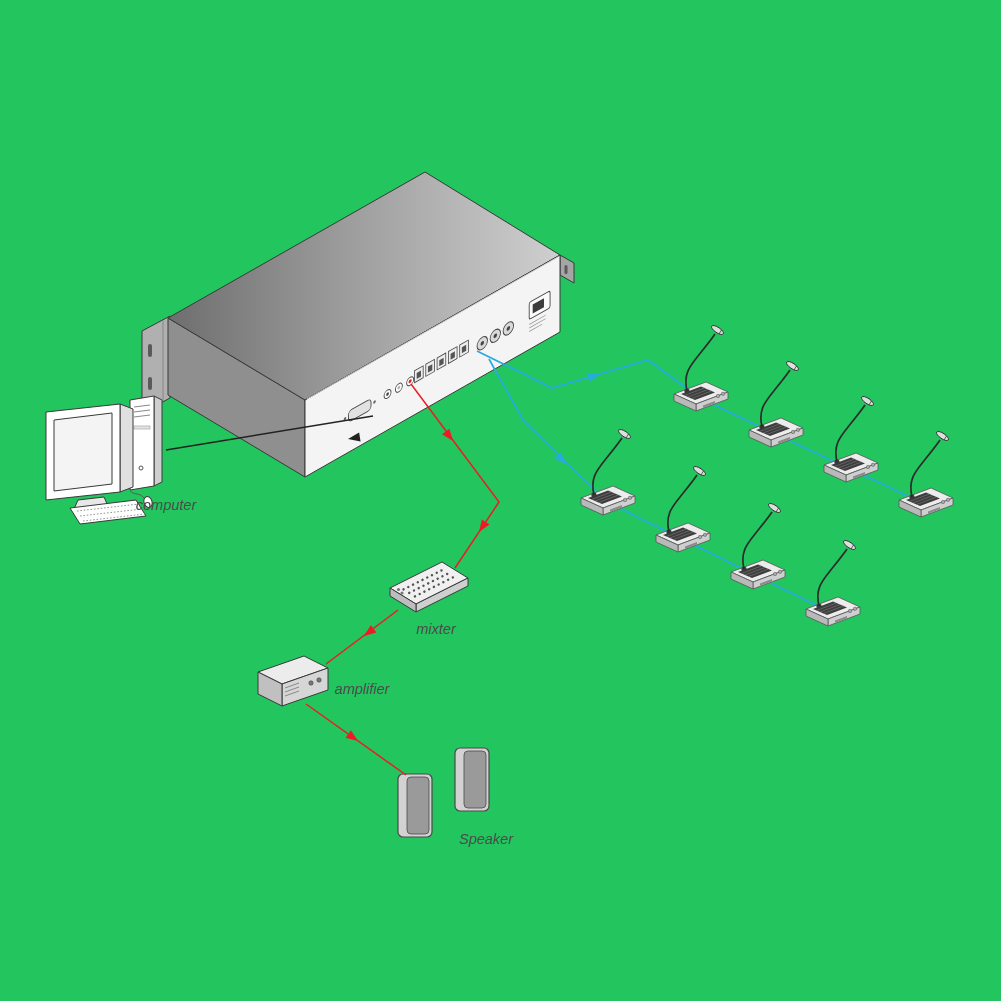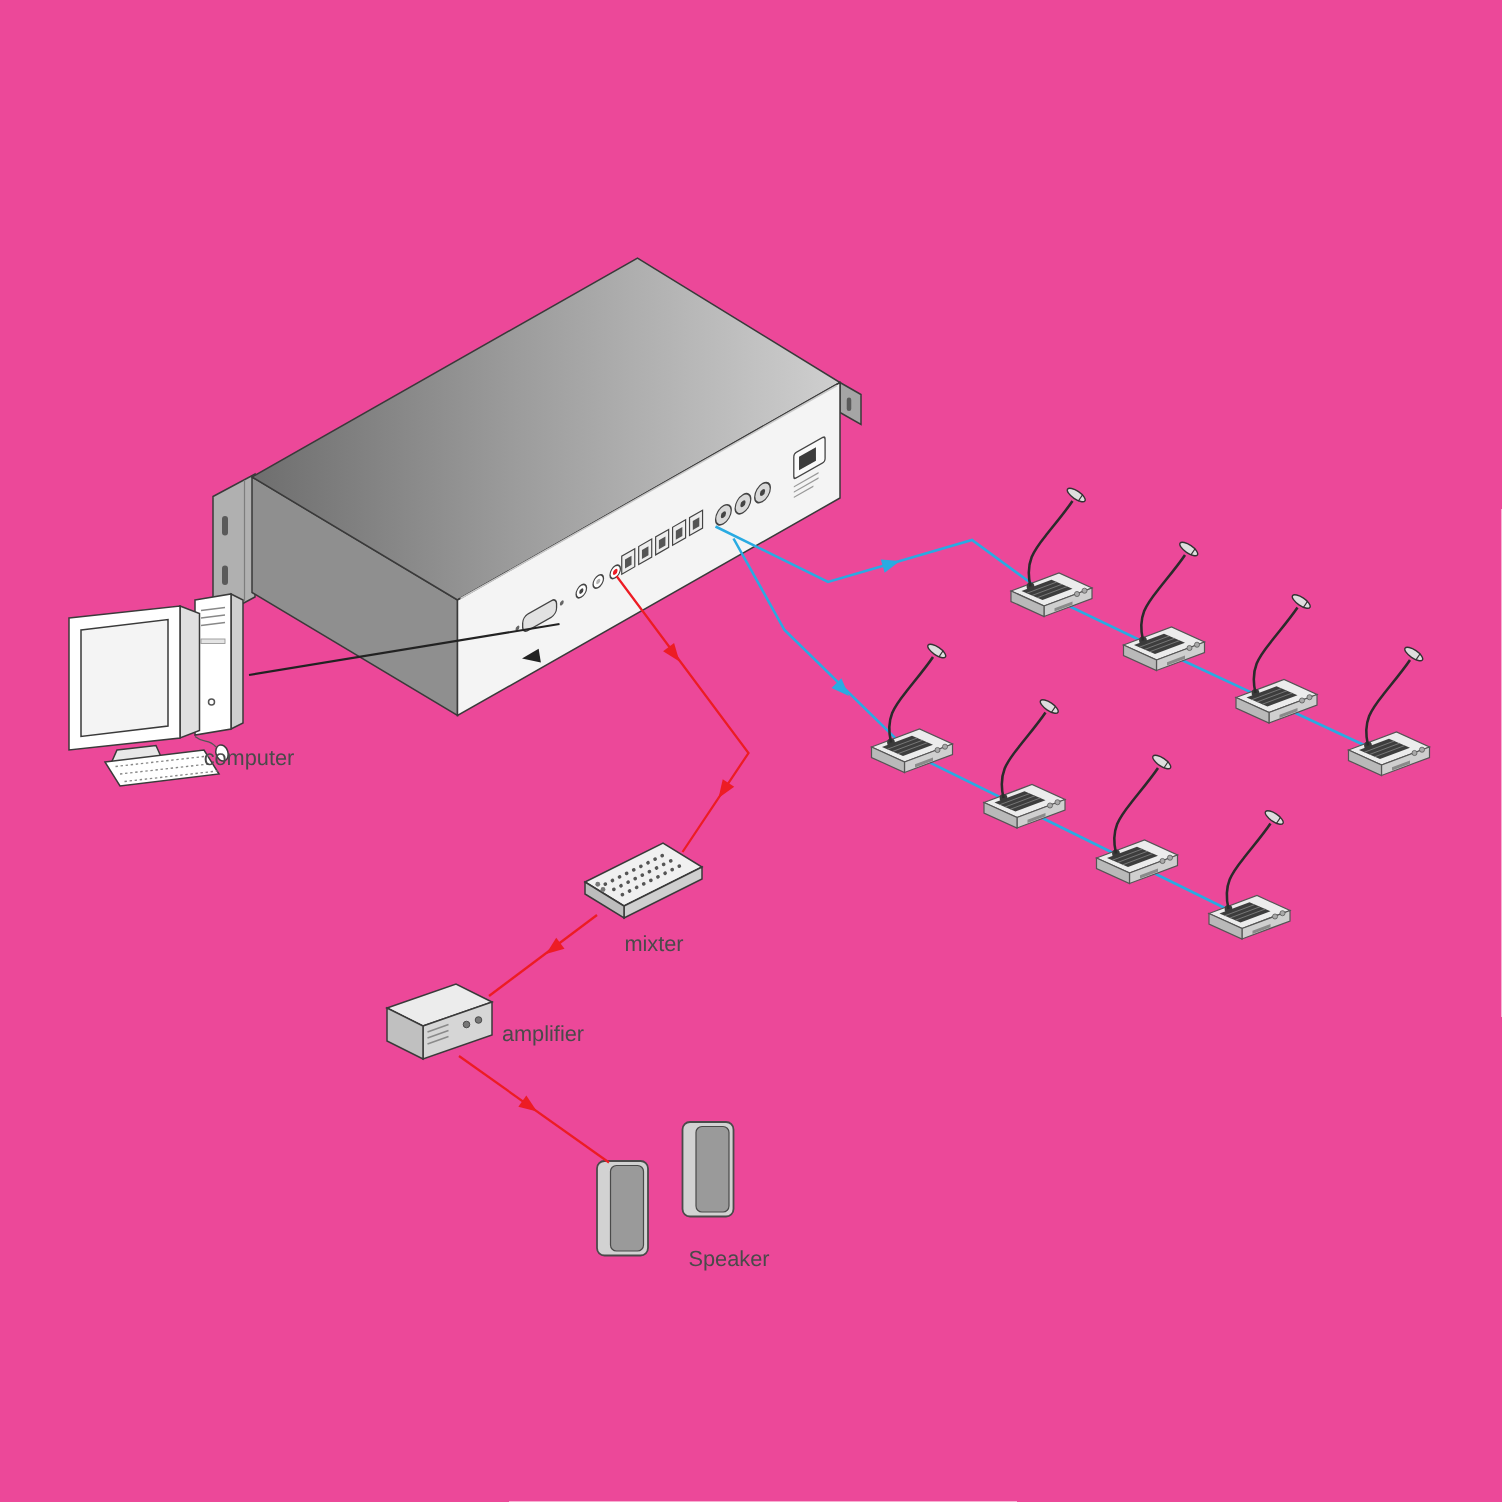--- a/index.html
+++ b/index.html
@@ -1,17 +1,17 @@
 <!DOCTYPE html>
 <html style="--signal_red: #ed1c24; --signal_blue: #29abe2; --outline: #3a3a3a; --label: #4a4a4a;"><head>
 <meta charset="utf-8">
 <style>
   html,body{margin:0;padding:0;background:#ffffff;}
-  .stage{position:relative;width:1001px;height:1001px;background:#ec4899;overflow:hidden;
-         font-family:"Liberation Sans",sans-serif;}
+  .stage{position:relative;width:1001px;height:1001px;background:#22c55e;overflow:hidden;
+         font-family:"Liberation Sans",sans-serif;font-style:italic;}
   svg{display:block;}
   .outline{stroke:var(--outline,#3a3a3a);stroke-width:1;}
   .cable-red{stroke:var(--signal_red,#ed1c24);stroke-width:1.5;fill:none;}
   .cable-blue{stroke:var(--signal_blue,#29abe2);stroke-width:1.7;fill:none;}
   .cable-black{stroke:#222222;stroke-width:1.4;fill:none;}
   .arrow-red{fill:var(--signal_red,#ed1c24);}
   .arrow-blue{fill:var(--signal_blue,#29abe2);}
   .arrow-black{fill:#222222;}
   .lbl{font-family:"Liberation Sans",sans-serif;font-size:14.5px;fill:var(--label,#4a4a4a);}
 </style>

